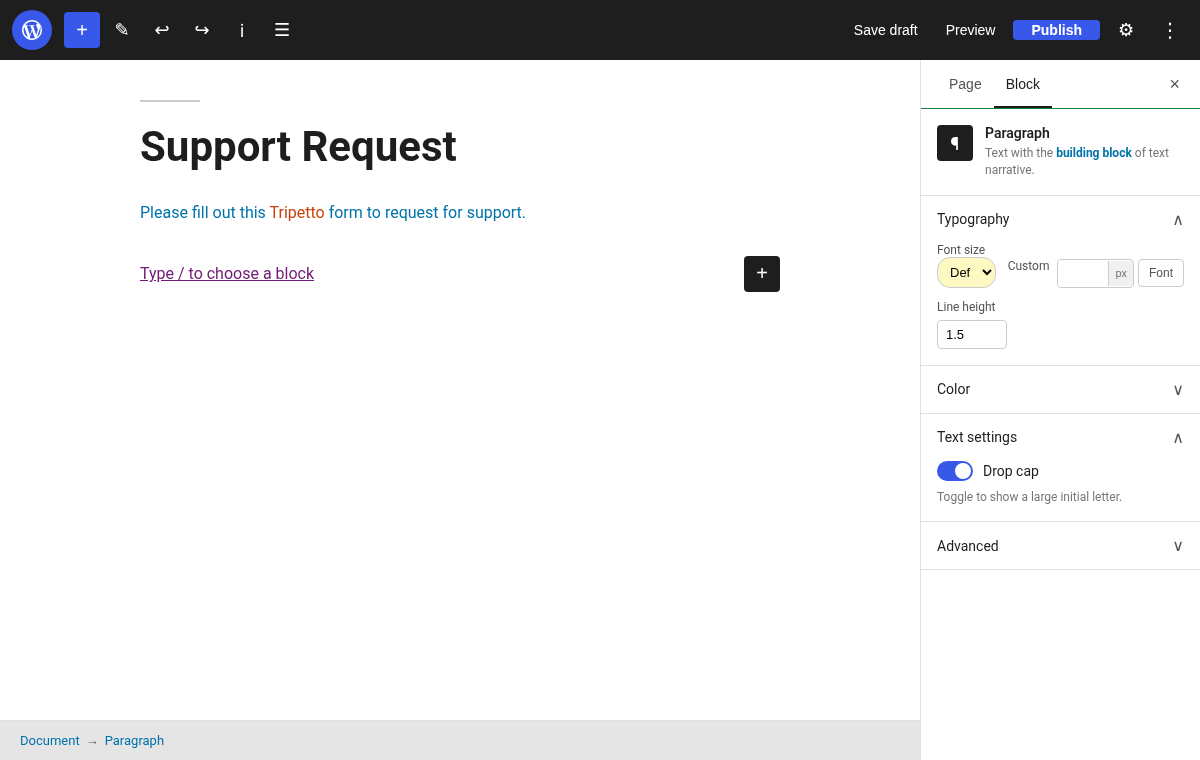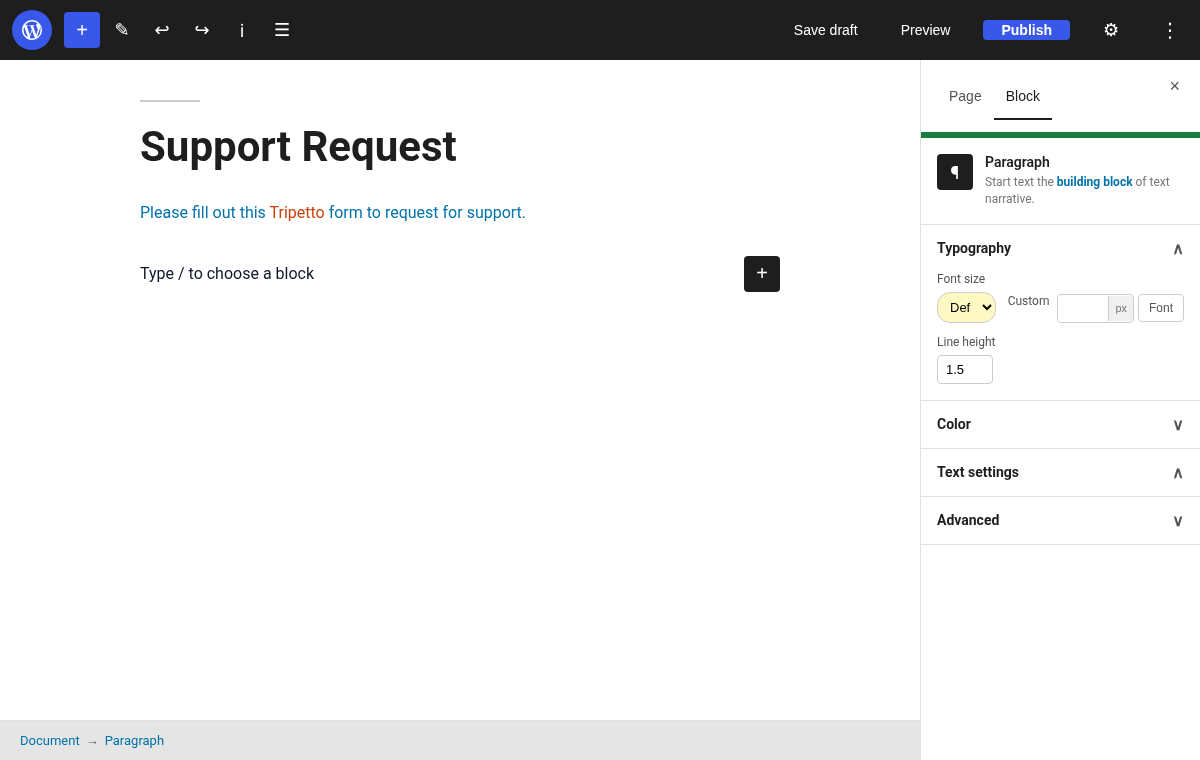--- a/index.html
+++ b/index.html
@@ -45,21 +45,21 @@
       border: none;
       border-radius: 4px;
       color: #fff;
       display: flex; align-items: center; justify-content: center;
       cursor: pointer;
       font-size: 20px;
     }
     .toolbar-right {
       display: flex;
       align-items: center;
-      gap: 23px;
+      gap: 8px;
     }
     .btn-save-draft, .btn-preview {
       background: transparent;
       border: none;
       color: #fff;
       font-size: 14px;
       cursor: pointer;
       padding: 6px 10px;
       border-radius: 4px;
     }
@@ -142,23 +142,24 @@
     .paragraph-blue {
       color: #0073aa;
     }
     .new-block-area {
       display: flex;
       align-items: center;
       position: relative;
       min-height: 40px;
     }
     .new-block-placeholder {
-      color: #0f172a;
+      color: #701a75;
       font-size: 16px;
       flex: 1;
+      text-decoration: underline;
     }
     .add-block-btn {
       width: 36px; height: 36px;
       background: #1e1e1e;
       border: none;
       border-radius: 4px;
       color: #fff;
       display: flex; align-items: center; justify-content: center;
       cursor: pointer;
       font-size: 20px;
@@ -191,23 +192,23 @@
       width: 280px;
       border-left: 1px solid #e0e0e0;
       background: #fff;
       display: flex;
       flex-direction: column;
       overflow-y: auto;
       flex-shrink: 0;
     }
     .sidebar-tabs {
       display: flex;
-      align-items: flex-start;
-      border-bottom: 6px solid #15803d;
-      padding: 12px 16px;
+      align-items: center;
+      border-bottom: 1px solid #15803d;
+      padding: 0 16px;
       position: relative;
     }
     .sidebar-tab {
       padding: 16px 12px 14px;
       font-size: 14px;
       color: #555;
       cursor: pointer;
       border-bottom: 2px solid transparent;
       background: none;
       border-top: none;
@@ -265,35 +266,34 @@
     .sidebar-section {
       border-bottom: 1px solid #e0e0e0;
     }
     .sidebar-section-header {
       display: flex;
       align-items: center;
       justify-content: space-between;
       padding: 14px 16px;
       cursor: pointer;
       font-size: 14px;
-      font-weight: 700;
+      font-weight: 400;
       color: #1e1e1e;
       gap: 48px;
     }
     .sidebar-section-header .chevron {
       font-size: 16px;
       color: #555;
     }
     .sidebar-section-body {
       padding: 0 16px 16px;
     }
     .form-label {
       font-size: 12px;
       color: #555;
-      margin-bottom: 6px;
       display: block;
     }
     .font-size-select-wrap {
       flex: 1;
     }
     .font-size-select-wrap select {
       width: 100%;
       padding: 6px 8px;
       border: 1px solid #ccc;
       border-radius: 13px;
@@ -331,21 +331,21 @@
       cursor: pointer;
       color: #555;
     }
     .line-height-label {
       font-size: 12px;
       color: #555;
       margin-bottom: 6px;
       display: block;
     }
     .line-height-input {
-      width: 56px;
+      width: 70px;
       padding: 6px 8px;
       border: 1px solid #ccc;
       border-radius: 4px;
       font-size: 13px;
     }
 
     
     .text-settings-body {
       padding: 0 16px 16px;
     }
@@ -457,21 +457,21 @@
       <button class="sidebar-close">×</button>
     </div>
 
     <div class="block-info">
       <div class="block-icon">
         <span>¶</span>
       </div>
       <div class="block-info-text">
         <h3>Paragraph</h3>
         <p>
-          <span>Start text the </span><strong>building block</strong><span> of text narrative.</span>
+          <span>Text with the </span><strong>building block</strong><span> of text narrative.</span>
         </p>
       </div>
     </div>
 
     <div class="sidebar-section">
       <div class="sidebar-section-header">
         <span>Typography</span>
         <span class="chevron">∧</span>
       </div>
       <div class="sidebar-section-body">
@@ -513,20 +513,29 @@
         <span>Color</span>
         <span class="chevron">∨</span>
       </div>
     </div>
 
     <div class="sidebar-section">
       <div class="sidebar-section-header">
         <span>Text settings</span>
         <span class="chevron">∧</span>
       </div>
+      <div class="text-settings-body">
+        <div class="toggle-row">
+          <div class="toggle on">
+            <div class="toggle-knob"></div>
+          </div>
+          <span class="toggle-label">Drop cap</span>
+        </div>
+        <p class="toggle-description">Toggle to show a large initial letter.</p>
+      </div>
     </div>
 
     <div class="sidebar-section section-collapsed">
       <div class="sidebar-section-header">
         <span>Advanced</span>
         <span class="chevron">∨</span>
       </div>
     </div>
 
   </div>

